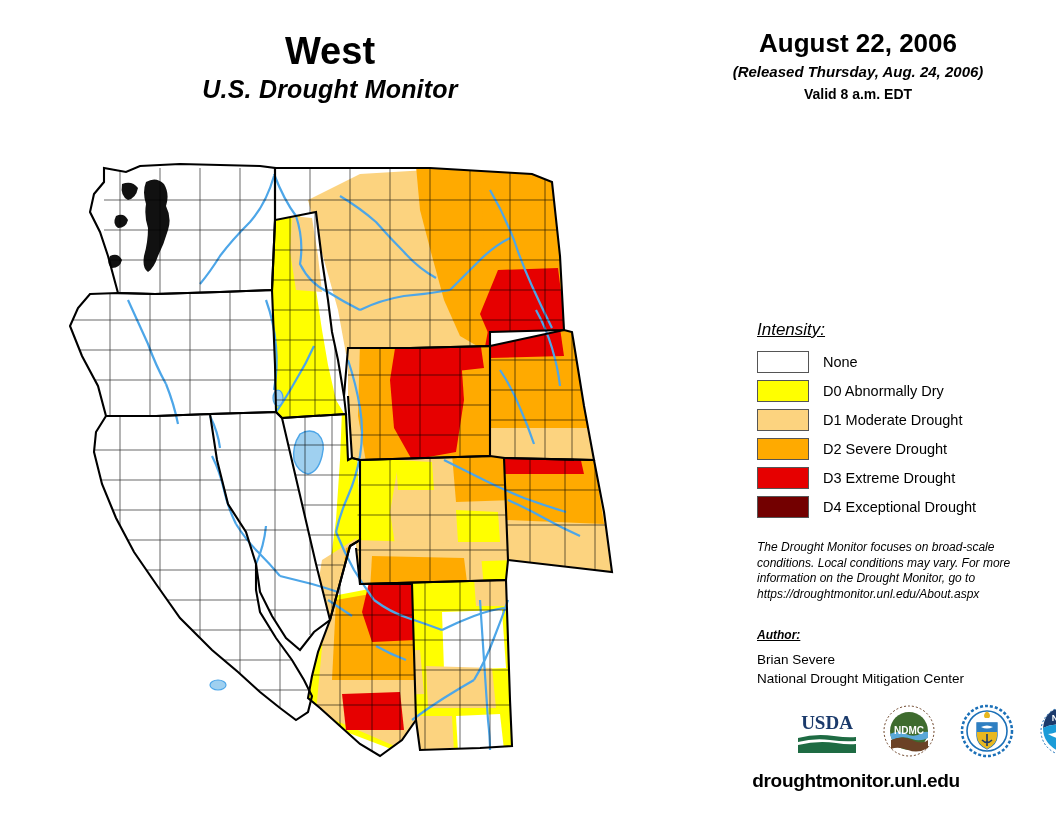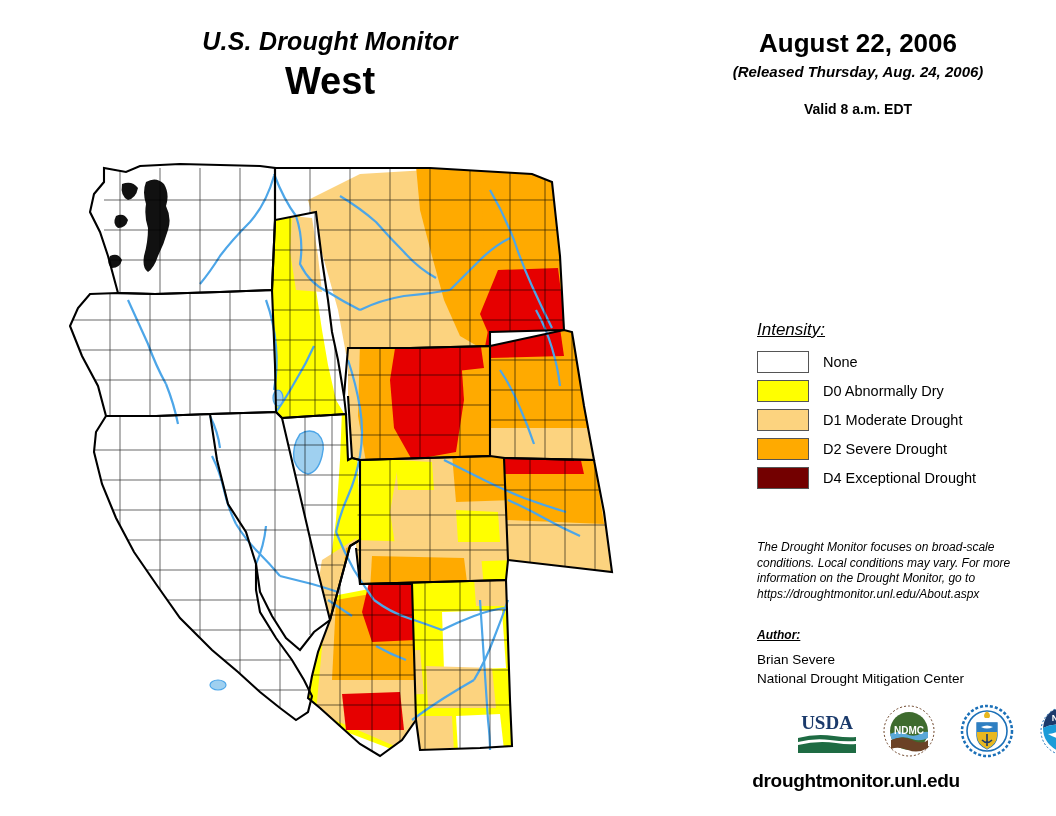--- a/index.html
+++ b/index.html
@@ -55,21 +55,21 @@
     font-size: 15px;
     font-weight: bold;
     font-style: italic;
     line-height: 20px;
     margin-top: 3px;
   }
   #date-valid {
     font-size: 14px;
     font-weight: bold;
     line-height: 19px;
-    margin-top: 18px;
+    margin-top: 3px;
   }
 
   
   #map-panel {
     position: absolute;
     left: 60px;
     top: 160px;
     width: 660px;
     height: 620px;
   }
@@ -168,22 +168,22 @@
     text-align: center;
     font-size: 19px;
     font-weight: bold;
     letter-spacing: -0.3px;
   }
 </style>
 </head>
 <body>
 
 <div id="header-left">
+  <div id="title-region">West</div>
   <div id="title-main">U.S. Drought Monitor</div>
-  <div id="title-region">West</div>
 </div>
 
 <div id="header-right">
   <div id="date-main">August 22, 2006</div>
   <div id="date-released">(Released Thursday, Aug. 24, 2006)</div>
   <div id="date-valid">Valid 8 a.m. EDT</div>
 </div>
 
 <div id="map-panel">
 <svg id="map-svg" viewBox="0 0 660 620" xmlns="http://www.w3.org/2000/svg">
@@ -430,20 +430,24 @@
   </div>
   <div class="legend-row">
     <span class="legend-swatch" style="background:#FCD37F"></span>
     <span class="legend-label">D1 Moderate Drought</span>
   </div>
   <div class="legend-row">
     <span class="legend-swatch" style="background:#FFAA00"></span>
     <span class="legend-label">D2 Severe Drought</span>
   </div>
   <div class="legend-row">
+    <span class="legend-swatch" style="background:#E60000"></span>
+    <span class="legend-label">D3 Extreme Drought</span>
+  </div>
+  <div class="legend-row">
     <span class="legend-swatch" style="background:#730000"></span>
     <span class="legend-label">D4 Exceptional Drought</span>
   </div>
 </div>
 
 <div id="disclaimer">The Drought Monitor focuses on broad-scale conditions. Local conditions may vary. For more information on the Drought Monitor, go to https://droughtmonitor.unl.edu/About.aspx</div>
 
 <div id="author-block">
   <div id="author-title">Author:</div>
   <div class="author-line">Brian Severe</div>

